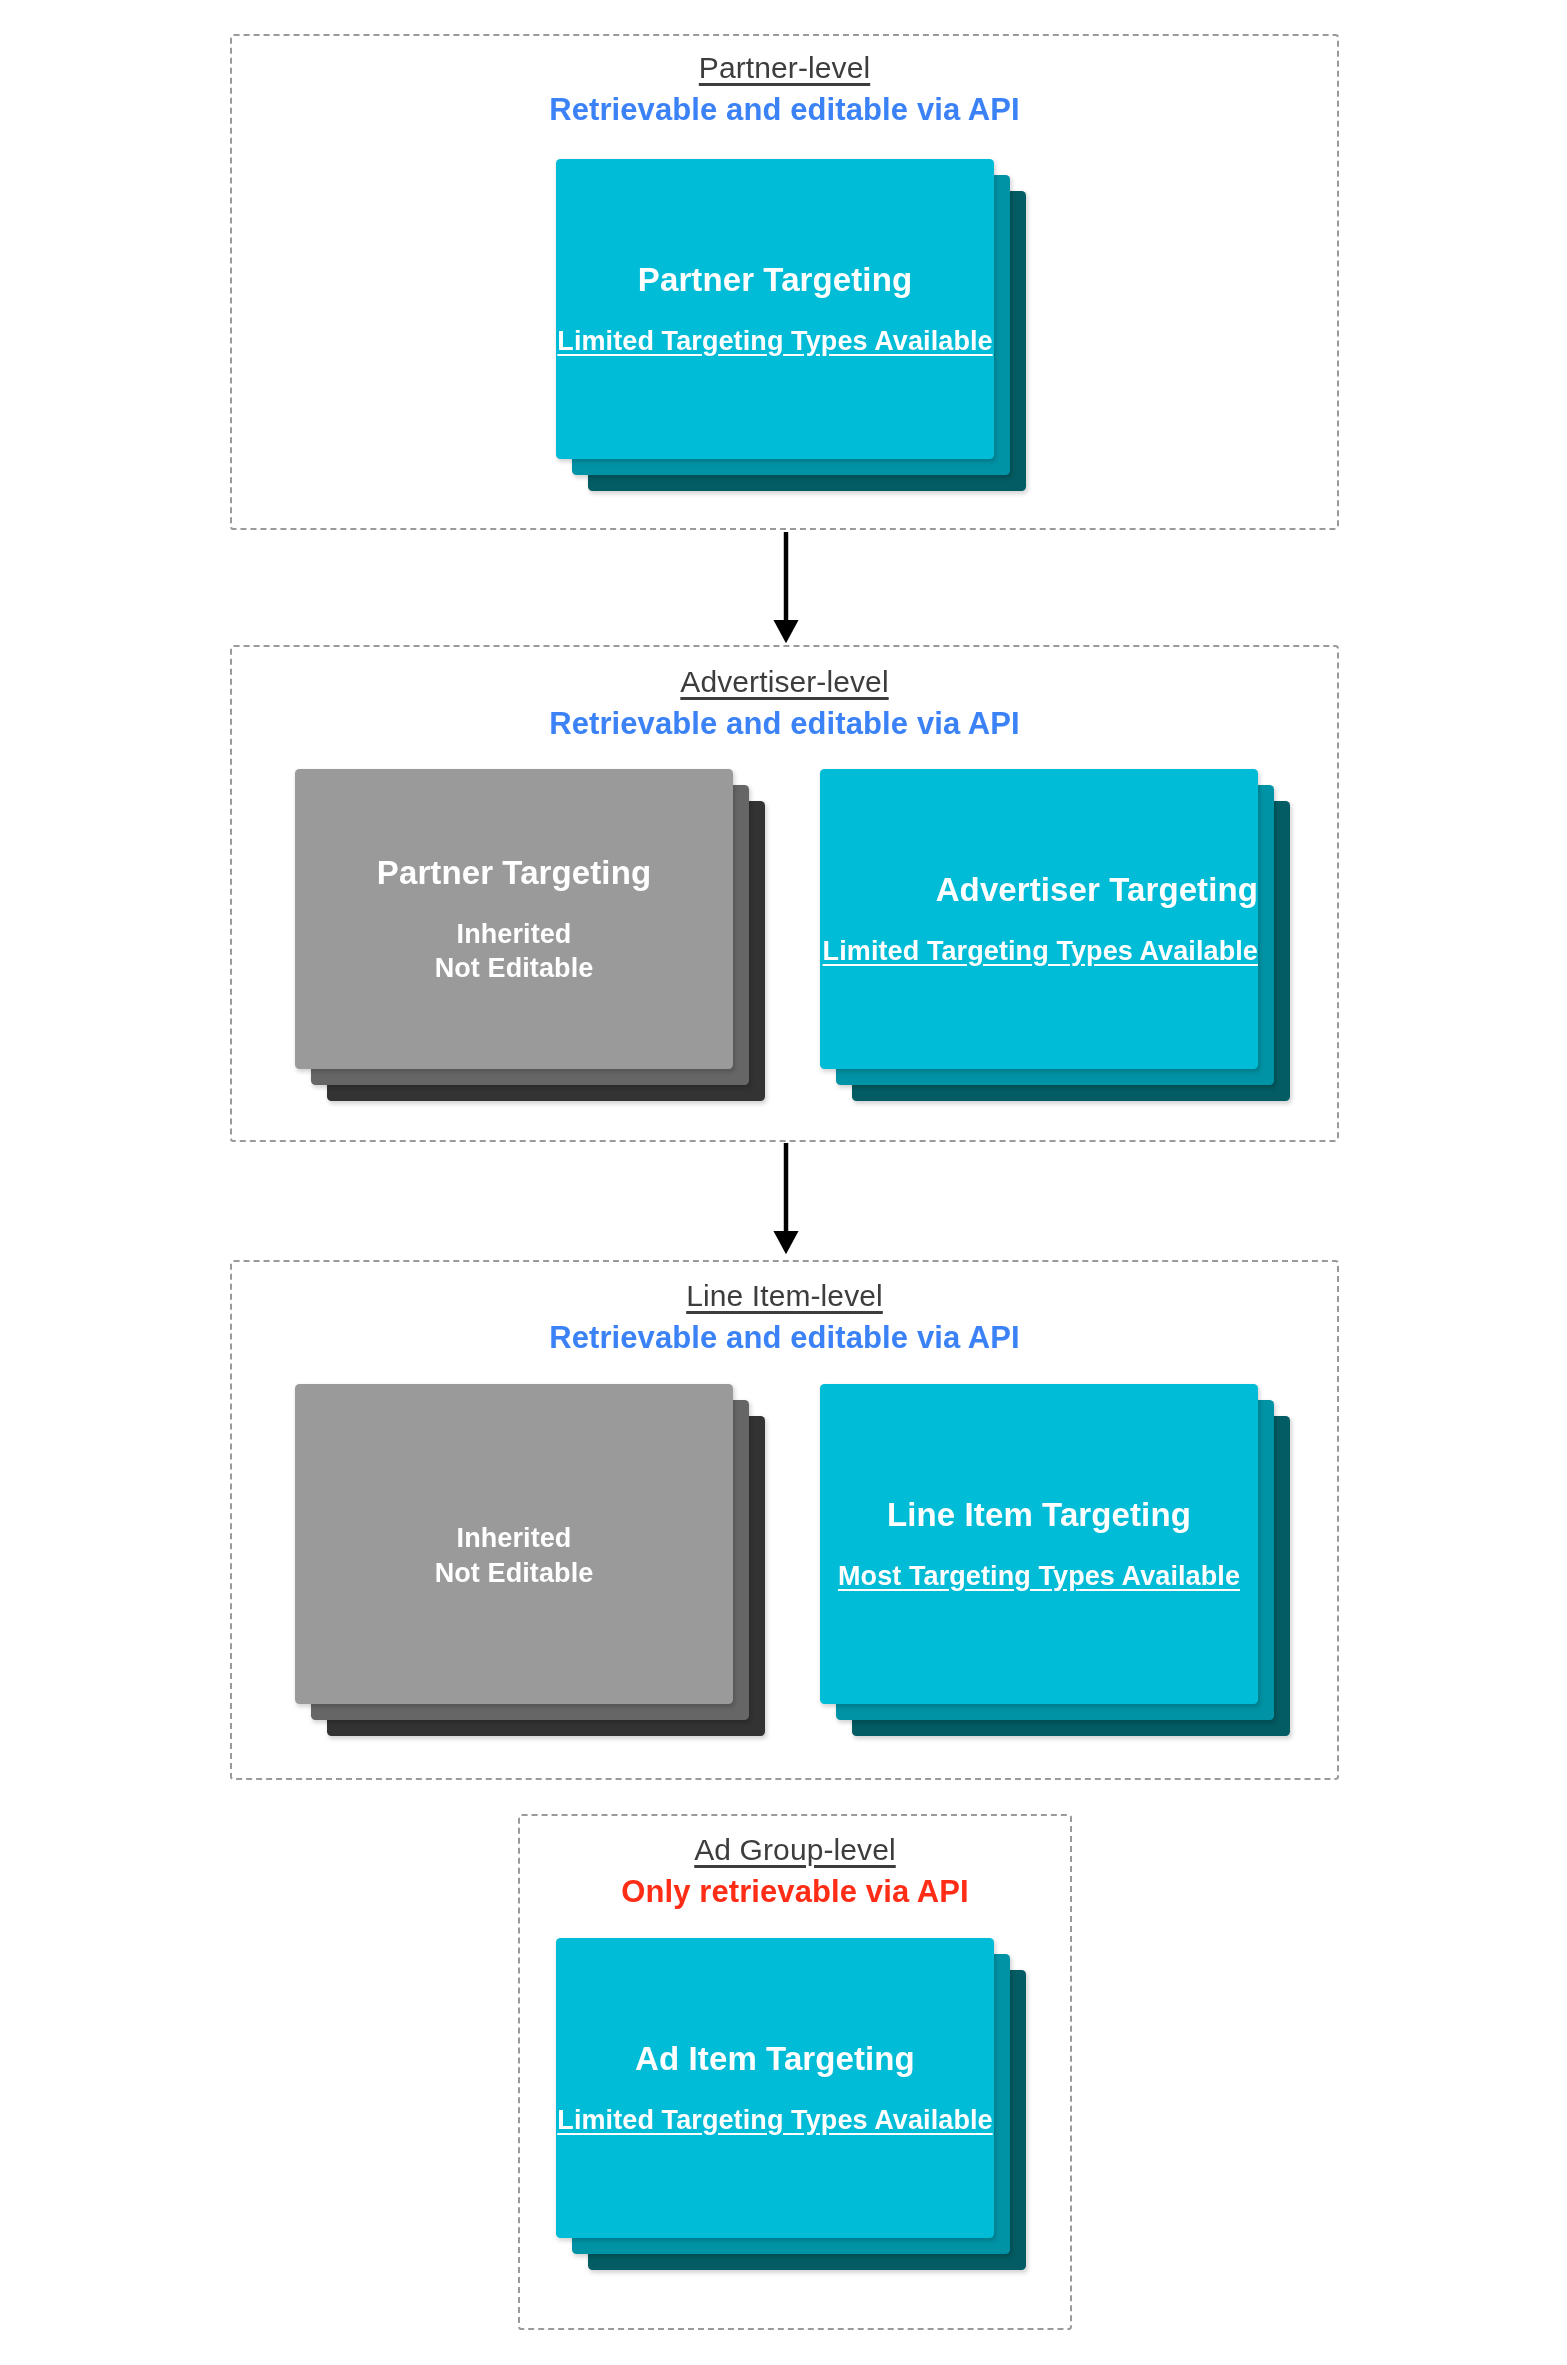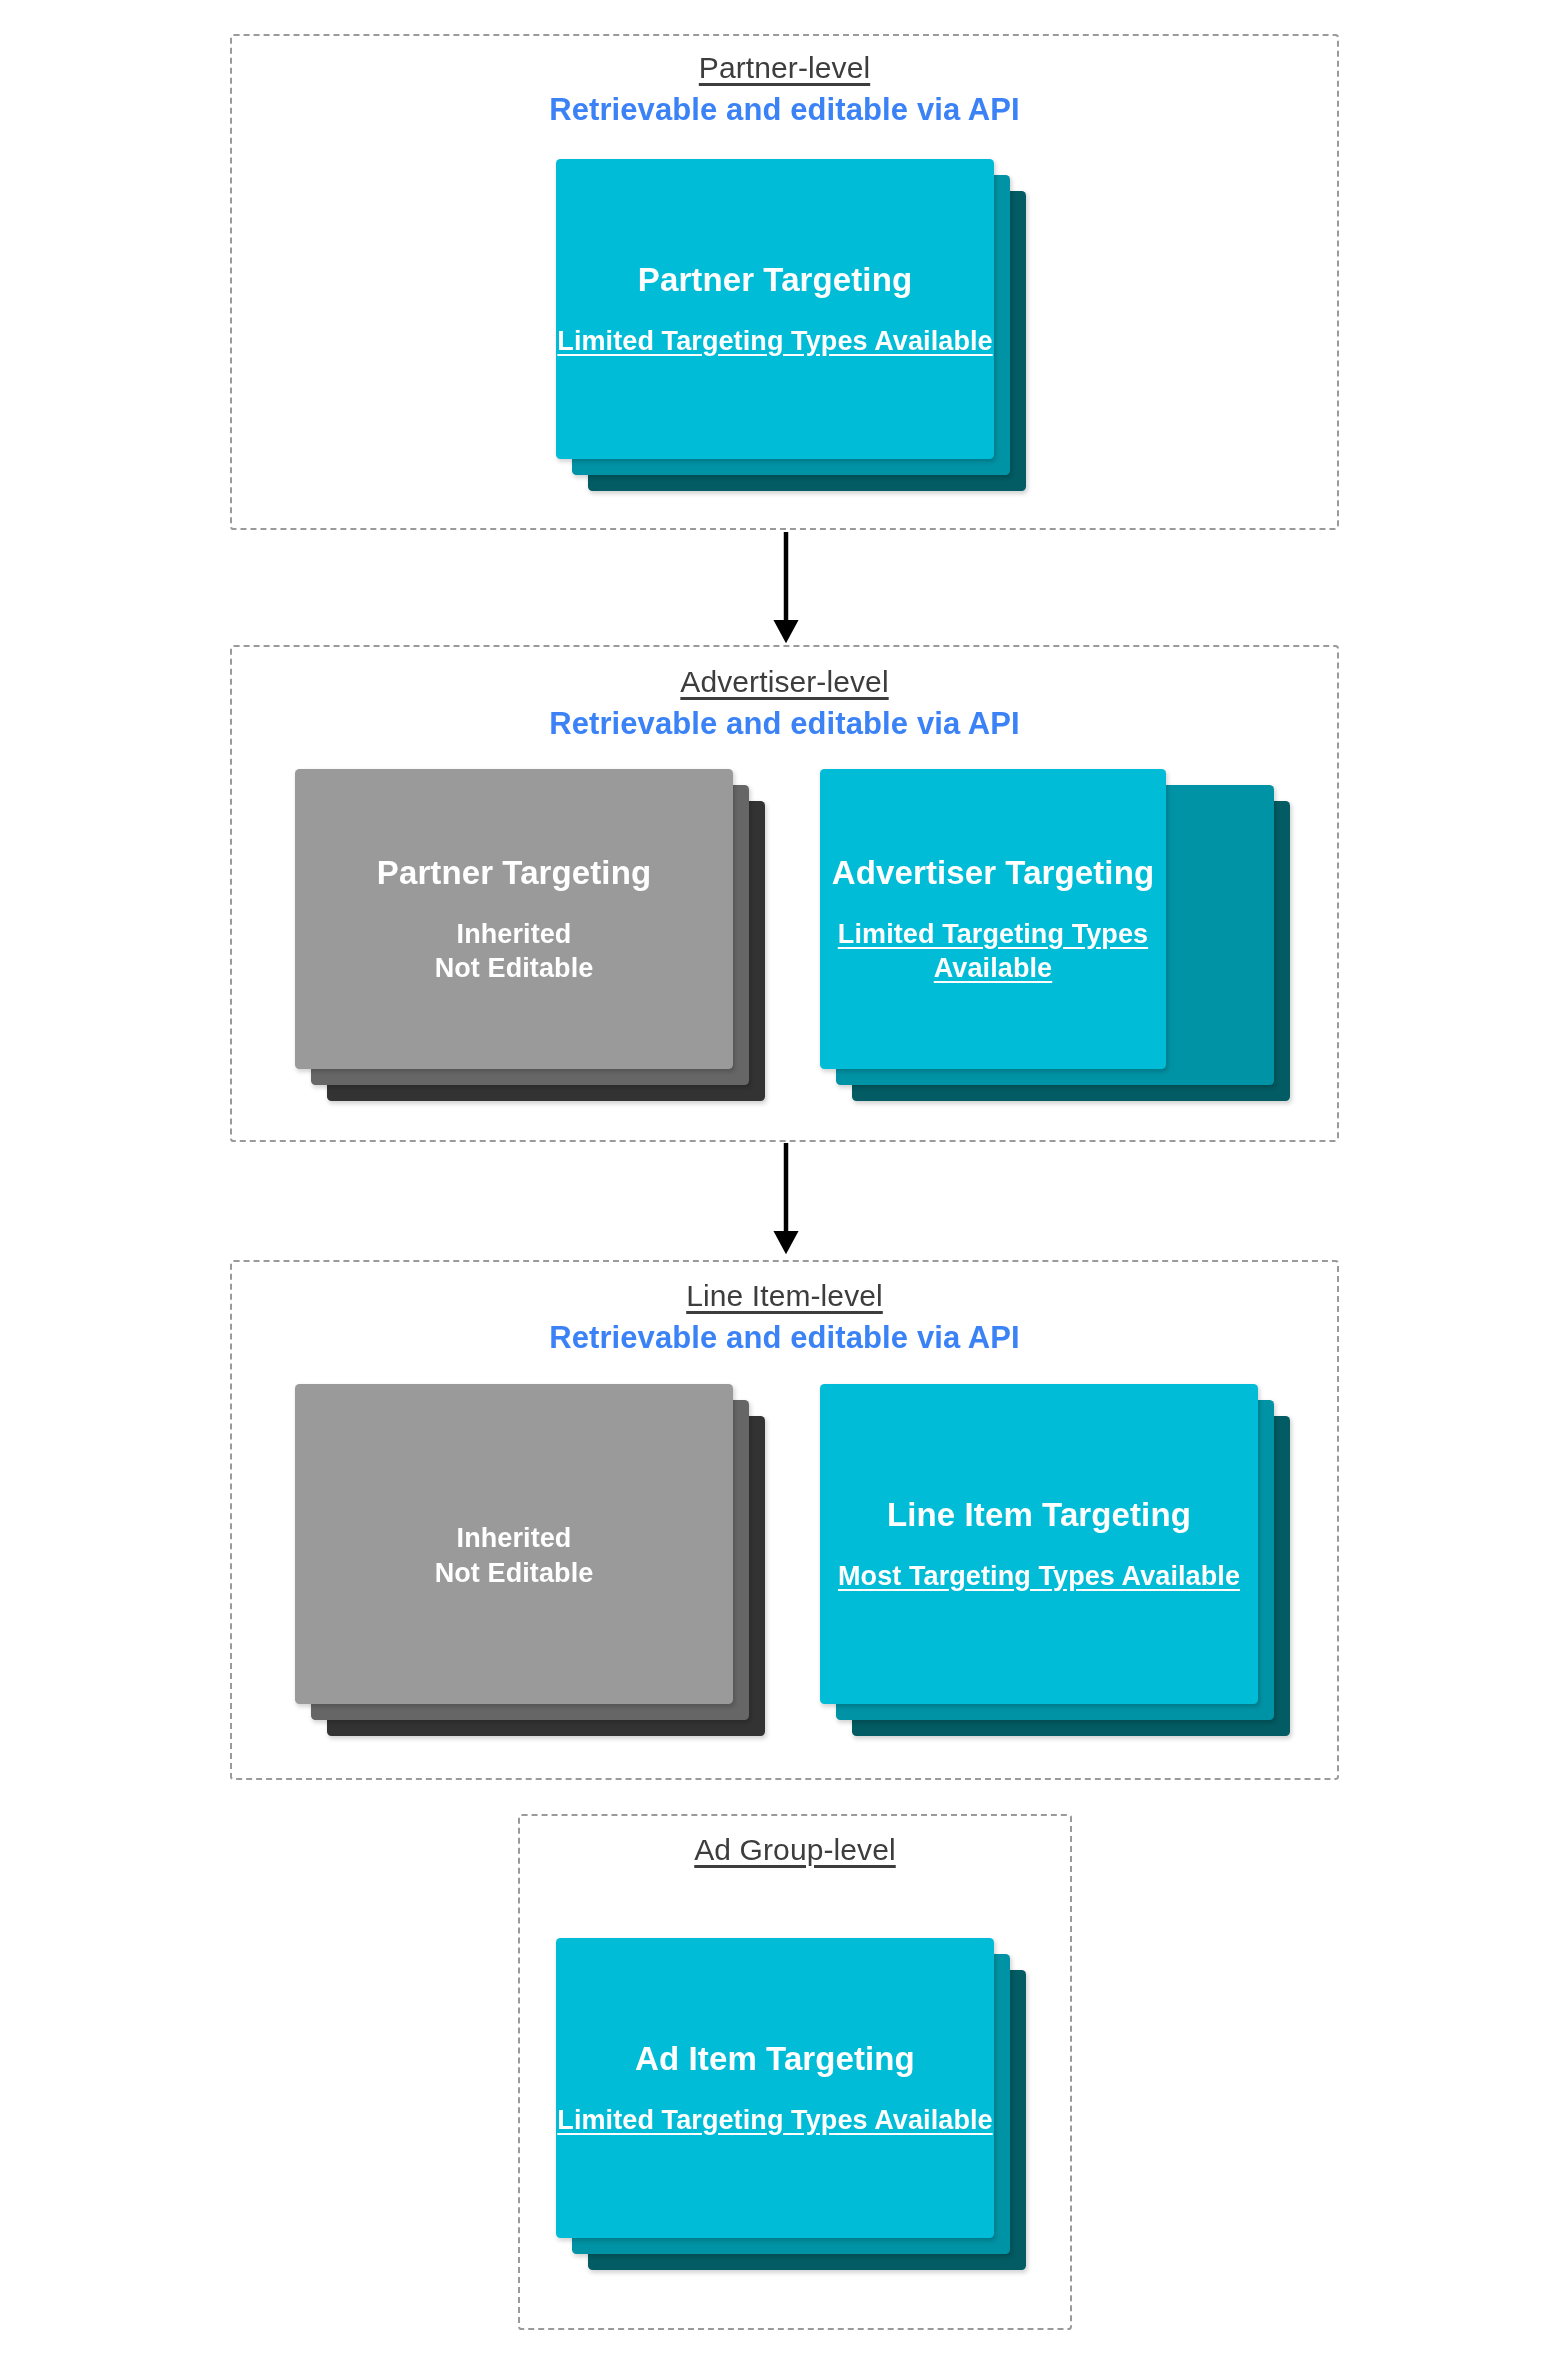--- a/index.html
+++ b/index.html
@@ -163,21 +163,21 @@
     <div class="card-layer front" style="width:438px; height:300px;">
       <div class="card-title">Partner Targeting</div>
       <div class="card-sub" style="white-space:pre-line;">Inherited
 Not Editable</div>
     </div>
   </div>
 
   <div class="card-stack cyan" style="left:820px; top:769px; width:472px; height:332px;">
     <div class="card-layer back" style="width:438px; height:300px;"></div>
     <div class="card-layer mid" style="width:438px; height:300px;"></div>
-    <div class="card-layer front" style="width:346px; height:300px;">
+    <div class="card-layer front" style="width:438px; height:300px;align-items:flex-end;">
       <div class="card-title">Advertiser Targeting</div>
       <div class="card-sub underlined">Limited Targeting Types Available</div>
     </div>
   </div>
 
   <div class="arrow" style="left:768px; top:1143px; height:113px;">
     <svg width="36" height="113" viewBox="0 0 40 126" aria-hidden="true">
       <line x1="20" y1="0" x2="20" y2="104" stroke="#000000" stroke-width="5"></line>
       <polygon points="20,124 6,98 34,98" fill="#000000"></polygon>
     </svg>
@@ -205,20 +205,21 @@
     <div class="card-layer front" style="width:438px; height:320px;">
       <div class="card-title">Line Item Targeting</div>
       <div class="card-sub underlined">Most Targeting Types Available</div>
     </div>
   </div>
 
   <div class="level-box" style="left:518px; top:1814px; width:554px; height:516px;"></div>
 
   <div class="level-header" style="left:518px; top:1831px; width:554px;">
     <span class="level-name">Ad Group-level</span>
+    <span class="level-api red">Only retrievable via API</span>
   </div>
 
   <div class="card-stack cyan" style="left:556px; top:1938px; width:472px; height:332px;">
     <div class="card-layer back" style="width:438px; height:300px;"></div>
     <div class="card-layer mid" style="width:438px; height:300px;"></div>
     <div class="card-layer front" style="width:438px; height:300px;">
       <div class="card-title">Ad Item Targeting</div>
       <div class="card-sub underlined">Limited Targeting Types Available</div>
     </div>
   </div>

